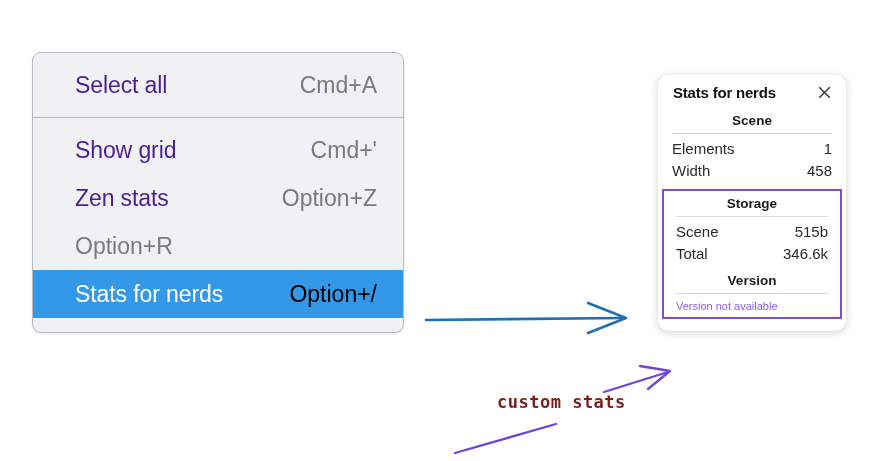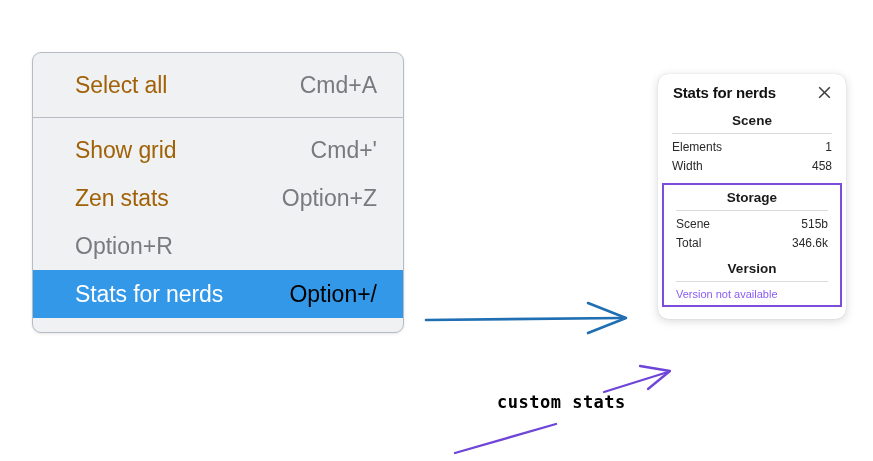--- a/index.html
+++ b/index.html
@@ -36,21 +36,21 @@
     height: 48px;
     display: flex;
     align-items: center;
     justify-content: space-between;
     padding: 0 26px 0 42px;
     box-sizing: border-box;
     cursor: default;
   }
   .menu-label {
     font-size: 23px;
-    color: #a16207;
+    color: #4c1d95;
     letter-spacing: -0.1px;
     white-space: nowrap;
   }
   .menu-shortcut {
     font-size: 23px;
     color: #777a7f;
     white-space: nowrap;
   }
   .menu-item.selected {
     background: #3498e8;
@@ -109,21 +109,21 @@
   }
   .section-rule {
     height: 1px;
     background: #dcdcdc;
     margin-bottom: 3px;
   }
   .stat-row {
     display: flex;
     justify-content: space-between;
     align-items: baseline;
-    font-size: 12px;
+    font-size: 15px;
     color: #2a2a2a;
     padding: 2.5px 0;
   }
   .stat-key { white-space: nowrap; }
   .stat-val { white-space: nowrap; }
   .stat-single {
     font-size: 11px;
     color: #8b5cf6;
     padding: 3px 0 1px 0;
     white-space: nowrap;
@@ -146,21 +146,21 @@
     height: 461px;
     pointer-events: none;
   }
   .handwriting {
     position: absolute;
     left: 497px;
     top: 392px;
     font-family: "DejaVu Sans Mono", monospace;
     font-size: 17px;
     font-weight: bold;
-    color: #000000;
+    color: #7f1d1d;
     letter-spacing: 0.5px;
     white-space: nowrap;
   }
 </style>
 </head>
 <body>
 
 <div class="context-menu">
   <div class="menu-pad-top"></div>
 

